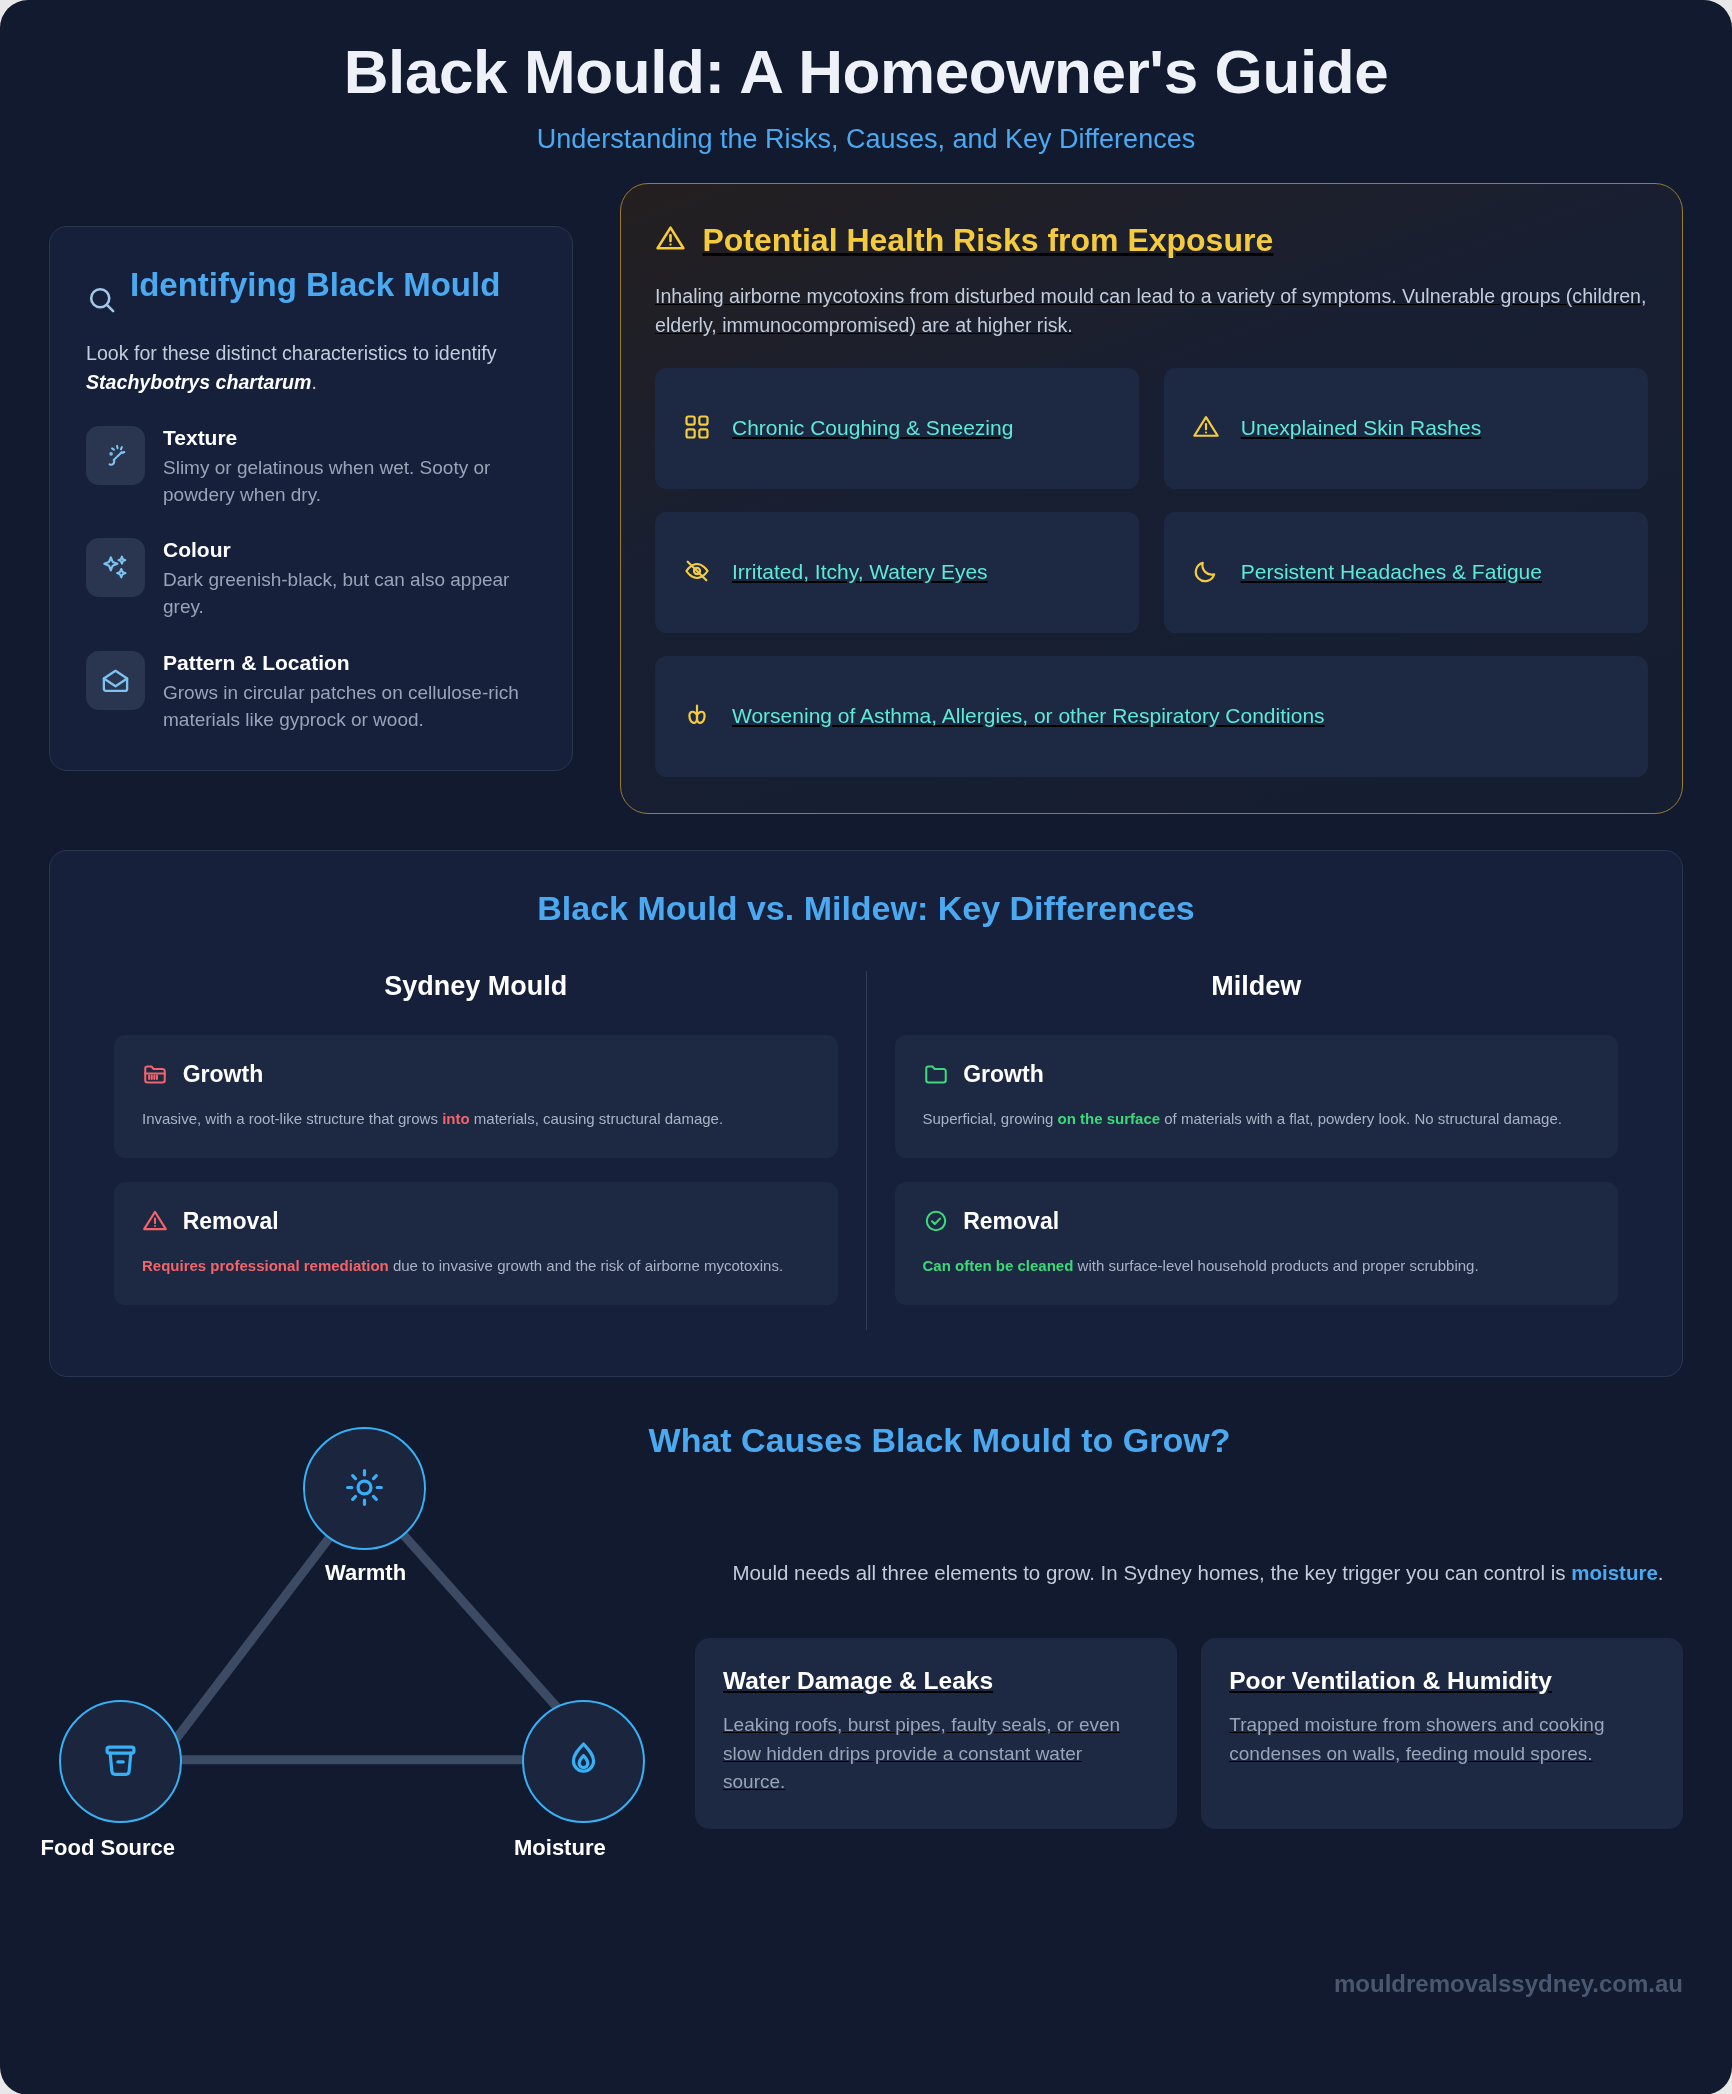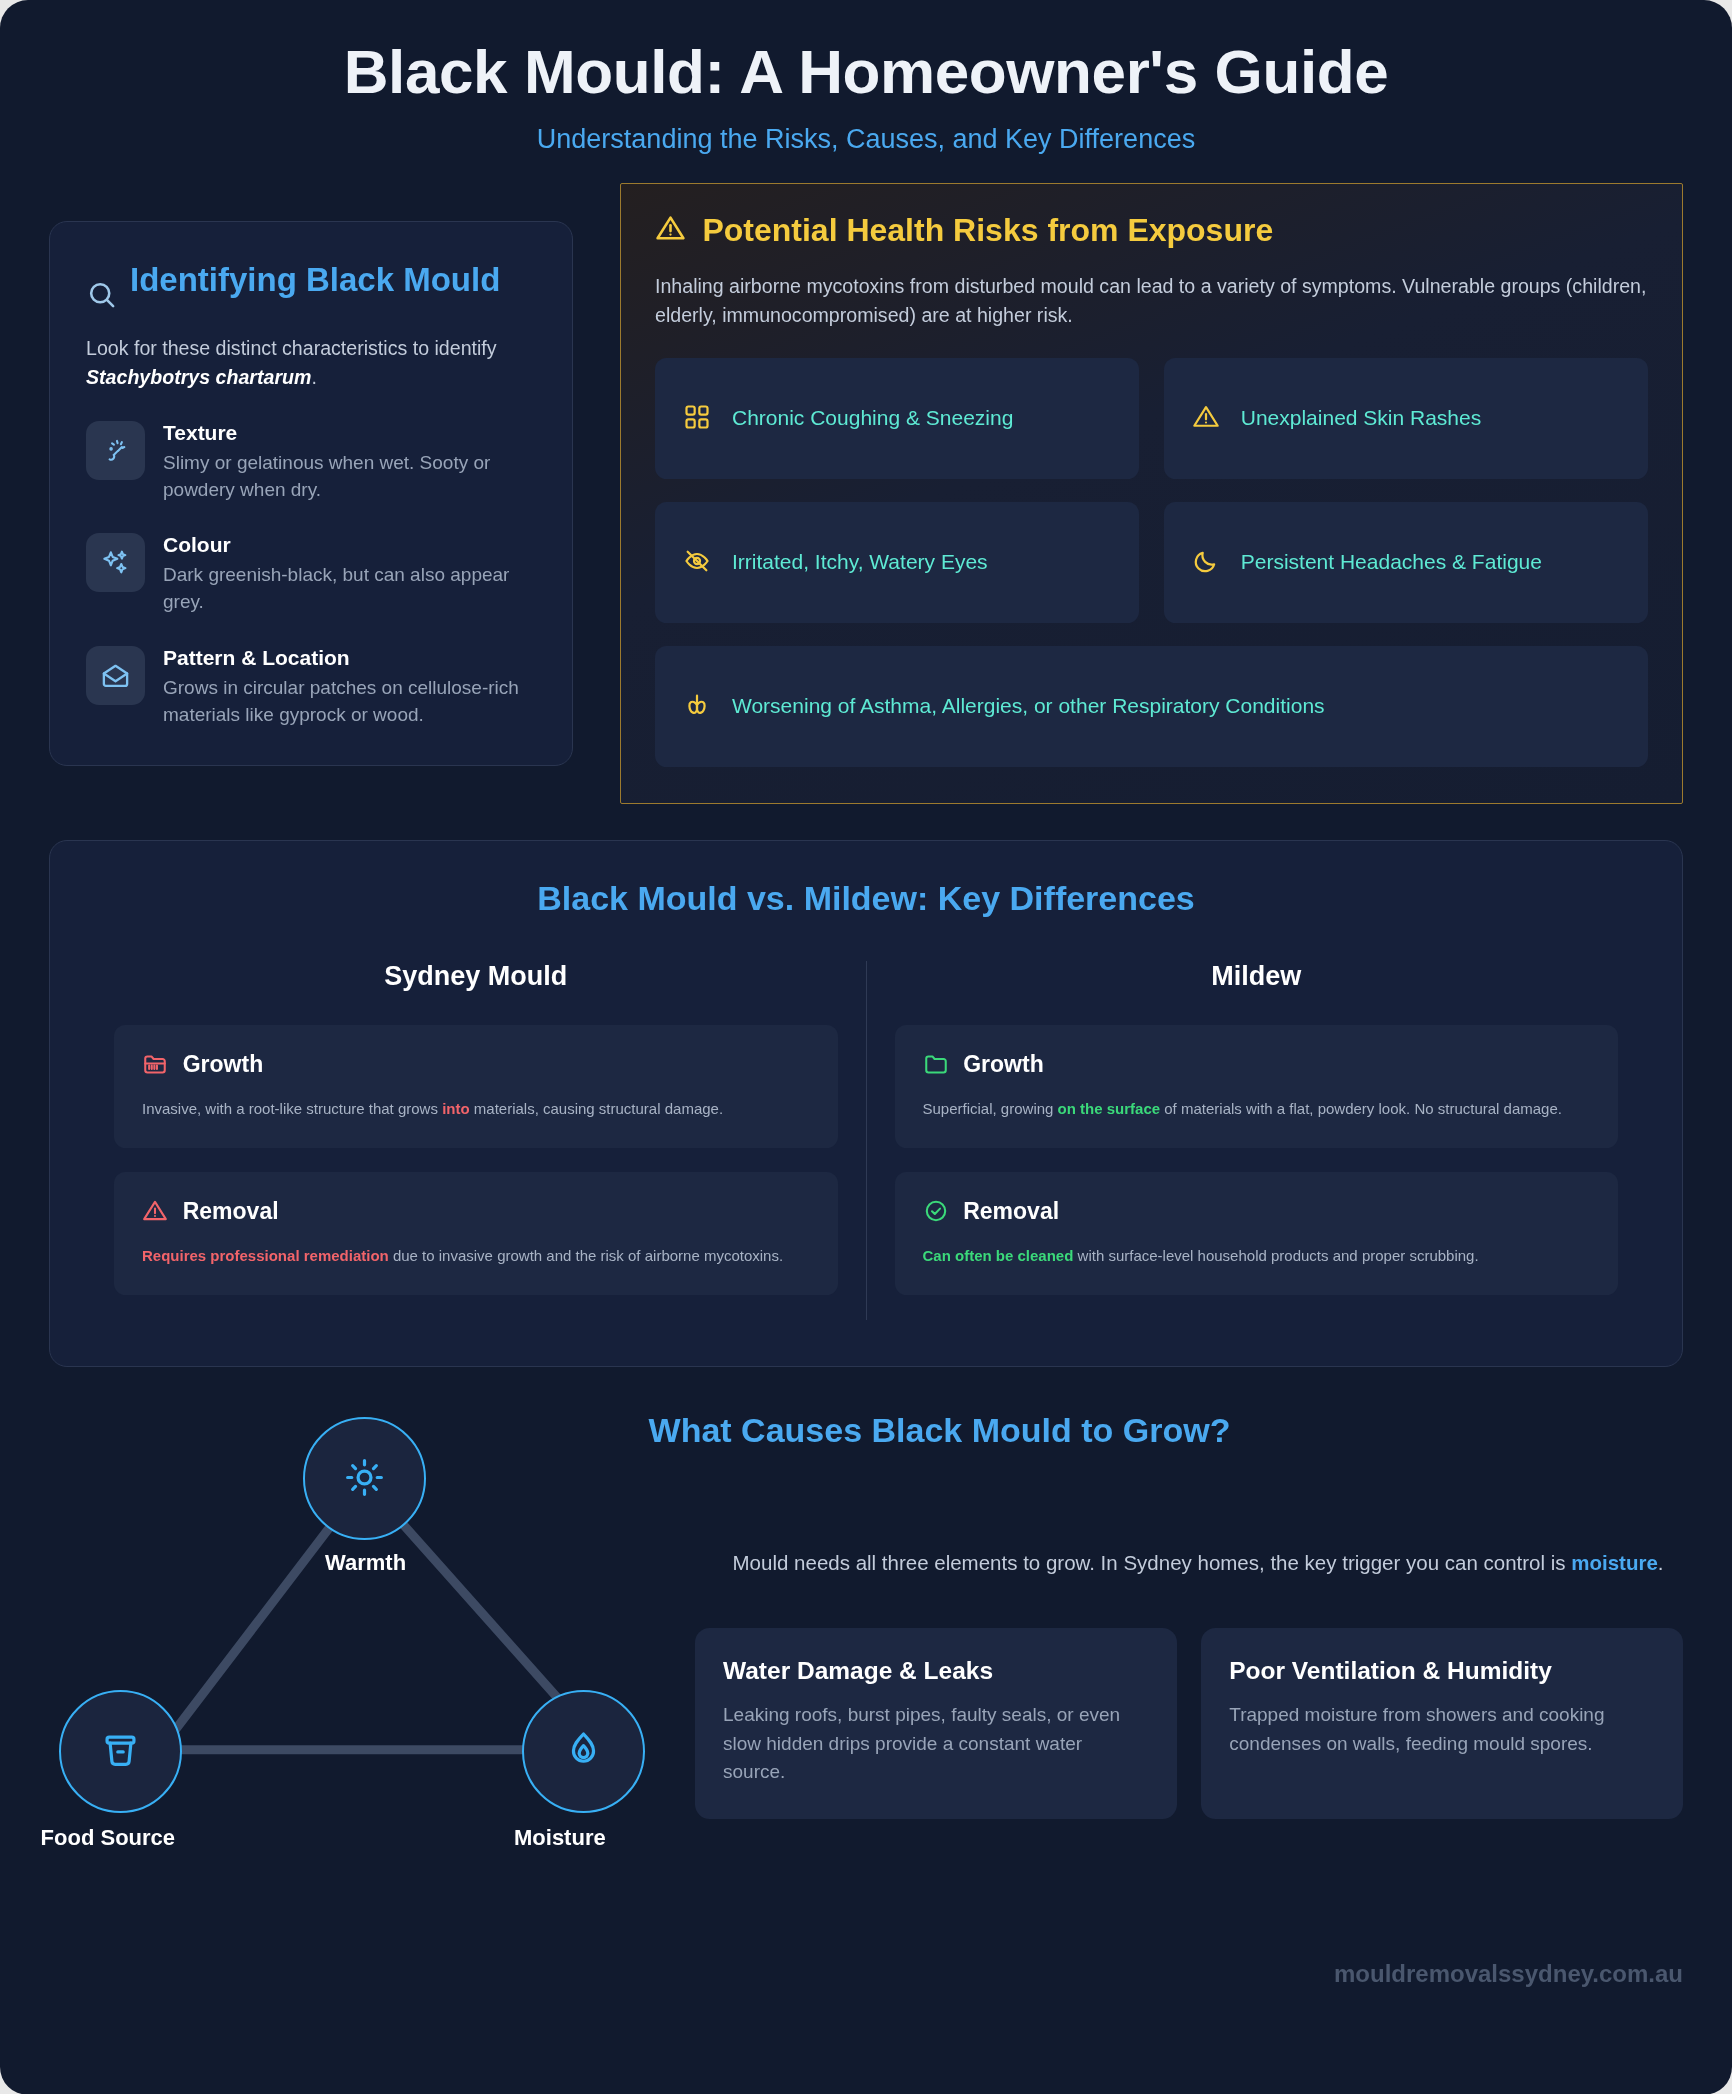--- a/index.html
+++ b/index.html
@@ -91,22 +91,23 @@
   }
   .feat-desc {
     font-size: 19px; color: #98a4b8; line-height: 1.42;
   }
 
   
   .health-panel {
     flex: 1 1 auto;
     background: linear-gradient(160deg, #241f20 0%, #181f33 42%, #151d31 100%);
     border: 0.8px solid #9c7a2e;
-    border-radius: 2px;
-    padding: 28px 34px 36px;
+    border-radius: 28px;
+    padding: 38px 34px 36px;
+    text-decoration: underline;
   }
   .health-head {
     display: flex; align-items: center; gap: 16.4px;
     margin-bottom: 23px;
   }
   .health-title {
     font-size: 32px; font-weight: bold; color: #f5cb3e;
   }
   .health-lead {
     font-size: 19.6px; color: #c3ccdb; line-height: 1.48;
@@ -188,21 +189,21 @@
   .causes-right {
     margin-left: 646px;
     padding-top: 98px;
   }
   .causes-lead {
     font-size: 20.5px; color: #c3ccdb; line-height: 1.5;
     text-align: right;
     max-width: 949px; margin: 0 auto 49px;
   }
   .causes-lead b { color: #4aa9f0; font-weight: bold; }
-  .cause-cards { display: flex; gap: 24.5px; }
+  .cause-cards { display: flex; gap: 24.5px; text-decoration: underline; }
   .cause-card {
     flex: 1 1 0;
     background: #1d2842;
     border-radius: 14.7px;
     padding: 29.5px 28px 33px;
   }
   .cause-title { font-size: 24.5px; font-weight: bold; color: #ffffff; margin-bottom: 16.4px; }
   .cause-desc { font-size: 19px; color: #98a4b8; line-height: 1.48; }
 
   .footer {

